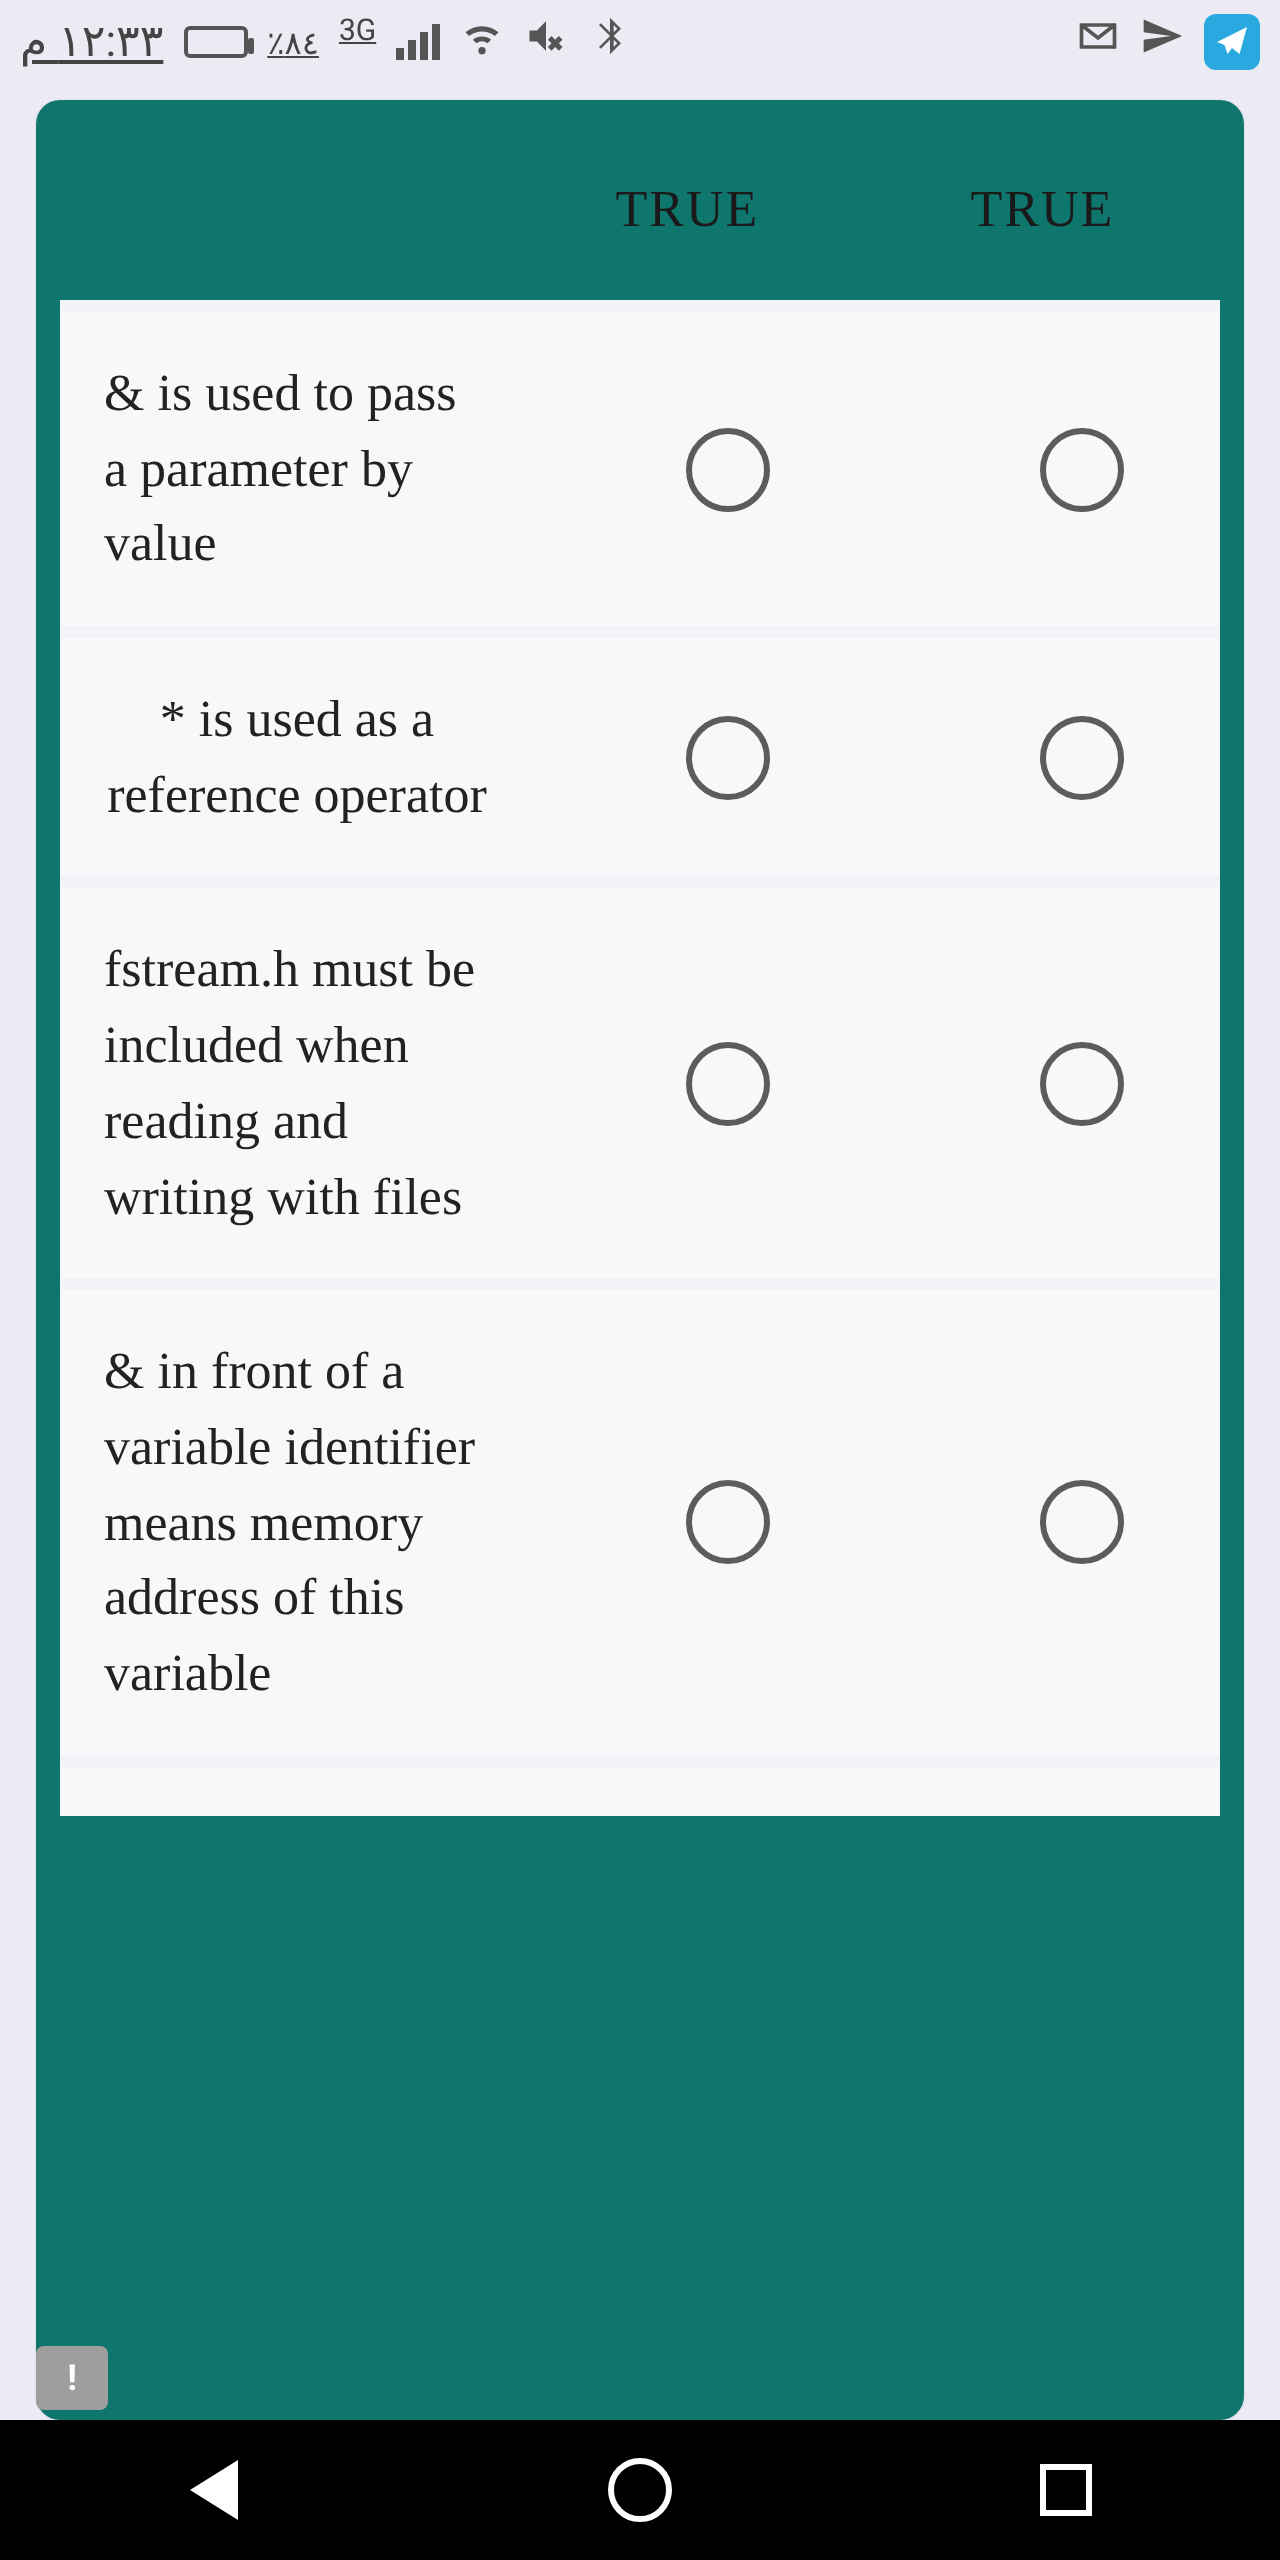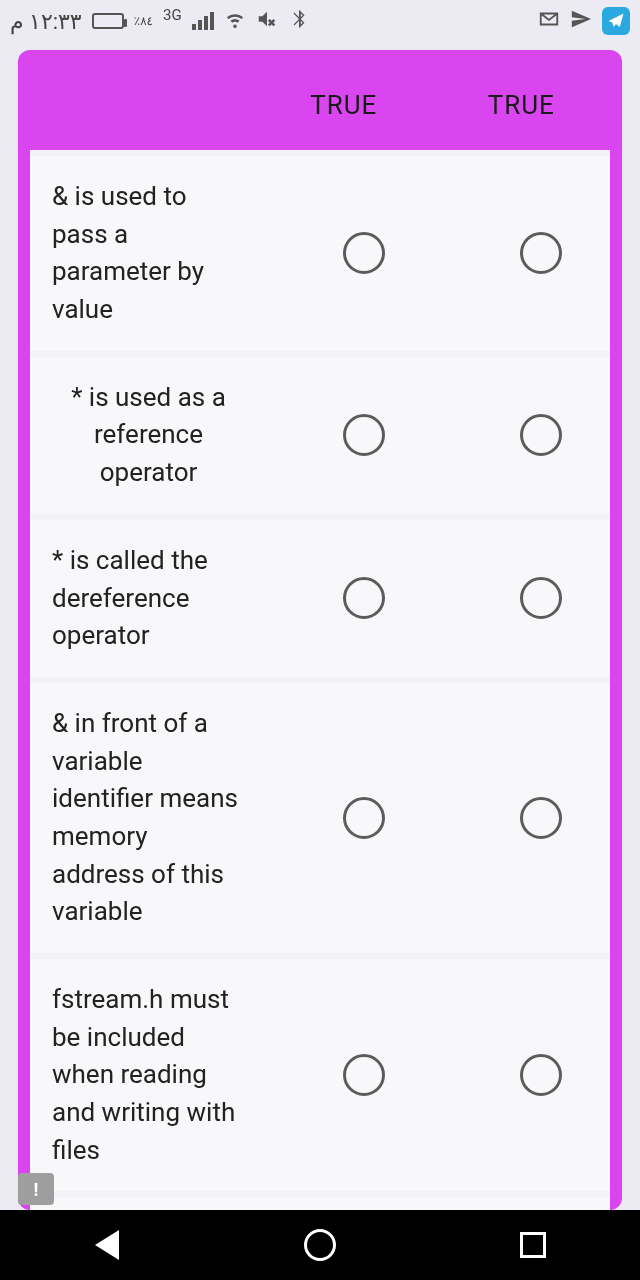--- a/index.html
+++ b/index.html
@@ -5,36 +5,36 @@
   * { box-sizing: border-box; margin: 0; padding: 0; }
   html, body { width: 640px; height: 1280px; font-family: Roboto, Arial, sans-serif; }
   body { background: #eceaf2; display: flex; flex-direction: column; }
 
   
   .status-bar {
     height: 42px; width: 100%; background: #eceaf2;
     display: flex; align-items: center; justify-content: space-between;
     padding: 0 10px; font-size: 22px; color: #444;
   }
-  .status-left, .status-right { display: flex; align-items: center; gap: 10px; }
+  .status-left, .status-right { display: flex; align-items: center; gap: 10px; text-decoration: underline; }
   .status-left .clock { font-weight: 400; letter-spacing: 1px; }
   .battery-box { border: 2px solid #555; border-radius: 3px; width: 32px; height: 16px; position: relative; display:flex; align-items:center; justify-content:center; font-size:10px; }
   .battery-box::after { content:""; position:absolute; right:-5px; top:4px; width:3px; height:8px; background:#555; border-radius:1px; }
-  .sig-text { font-size: 12px; }
+  .sig-text { font-size: 16px; }
   .sig-bars { display:inline-flex; align-items:flex-end; gap:2px; }
   .sig-bars span { width:4px; background:#555; }
   .sig-bars span:nth-child(1){height:6px;} .sig-bars span:nth-child(2){height:10px;}
   .sig-bars span:nth-child(3){height:14px;} .sig-bars span:nth-child(4){height:18px;}
   .ic { width:22px; height:22px; display:inline-block; }
   .telegram-badge { width:28px; height:28px; border-radius:6px; background:#2aa8e0; display:flex; align-items:center; justify-content:center; }
   .telegram-badge svg { width:18px; height:18px; fill:#fff; }
 
   
   .page-wrap { flex:1; display:flex; justify-content:center; padding: 8px 18px 0 18px; overflow:hidden; }
-  .card { width:100%; background:#d946ef; border-radius:12px; padding: 18px 12px 0 12px; box-shadow: 0 0 0 1px rgba(0,0,0,0.02); overflow:hidden; }
+  .card { width:100%; background:#0f766e; border-radius:12px; padding: 18px 12px 0 12px; box-shadow: 0 0 0 1px rgba(0,0,0,0.02); overflow:hidden;font-family:Liberation Serif, serif; }
   .col-headers { display:flex; padding: 22px 0 30px 0; }
   .col-headers .qcol { flex: 0 0 225px; }
   .col-headers .acol { flex:1; text-align:center; font-size:26px; color:#1a1a1a; letter-spacing:1px; }
 
   .qrow { display:flex; align-items:center; border-top: 6px solid #f3f2f6; padding: 22px 0; gap: 40px; }
   .qrow:first-of-type { border-top:none; padding-top:10px; }
   .qrow .qtext { flex:0 0 225px; padding: 0 10px 0 22px; font-size:26px; line-height:1.45; color:#222; }
   .qrow .acell { flex:1; display:flex; justify-content:center; align-items:center; }
   .radio {
     width:42px; height:42px; border:3px solid #5c5c5c; border-radius:50%;
@@ -132,42 +132,33 @@
     <div class="qrow" style="background:#f8f8fa;text-align:center;">
       <div class="qtext">* is used as a reference operator</div>
       <div class="acell">
           <button class="radio"></button>
         </div>
       <div class="acell">
           <button class="radio"></button>
         </div>
     </div>
 
+
     <div class="qrow" style="background:#f8f8fa;">
-      <div class="qtext">* is called the dereference operator</div>
+      <div class="qtext">fstream.h must be included when reading and writing with files</div>
       <div class="acell">
           <button class="radio"></button>
         </div>
       <div class="acell">
           <button class="radio"></button>
         </div>
     </div>
 
     <div class="qrow" style="background:#f8f8fa;">
       <div class="qtext">&amp; in front of a variable identifier means memory address of this variable</div>
-      <div class="acell">
-          <button class="radio"></button>
-        </div>
-      <div class="acell">
-          <button class="radio"></button>
-        </div>
-    </div>
-
-    <div class="qrow" style="background:#f8f8fa;">
-      <div class="qtext">fstream.h must be included when reading and writing with files</div>
       <div class="acell">
           <button class="radio"></button>
         </div>
       <div class="acell">
           <button class="radio"></button>
         </div>
     </div>
 
     <div class="qrow" style="background:#f8f8fa; border-bottom:none; padding-bottom:2px;">
 

